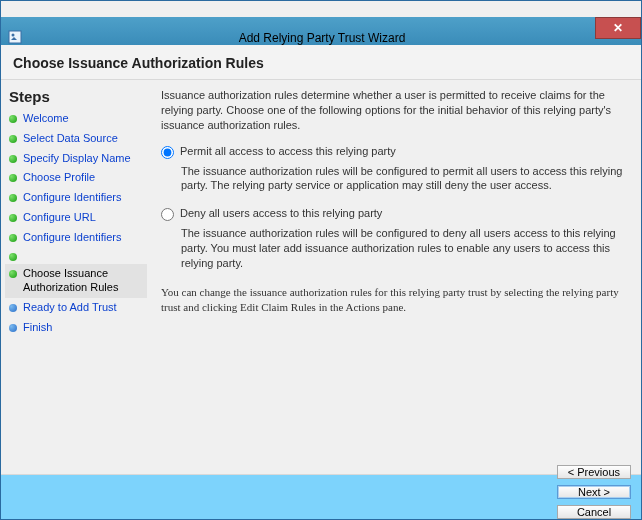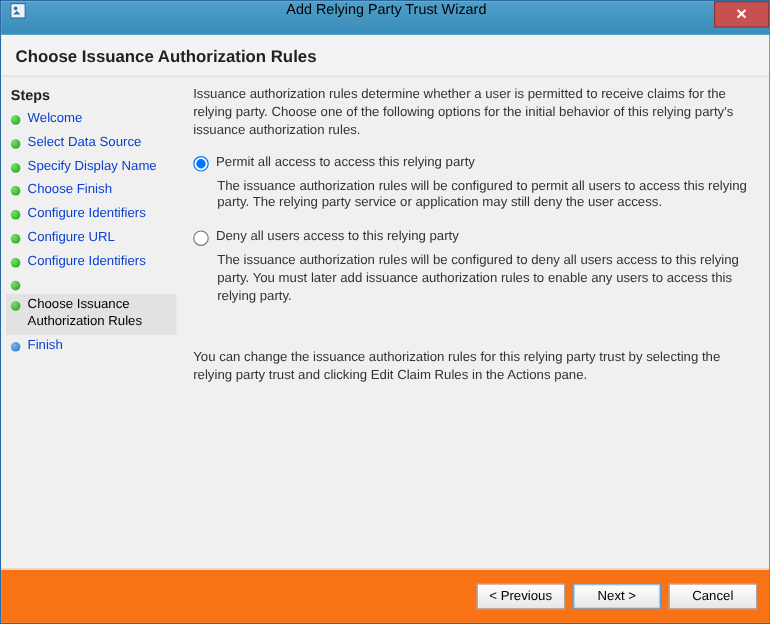--- a/index.html
+++ b/index.html
@@ -15,23 +15,24 @@
     box-sizing: border-box;
     border: 1px solid #2a6aa0;
     display: flex;
     flex-direction: column;
     background: #f0f0f0;
   }
   .titlebar {
     height: 28px;
     background: linear-gradient(#4ea0c9, #3a8cb9);
     display: flex;
-    align-items: flex-start;
+    align-items: flex-end;
     position: relative;
     color: #000;
+    margin-top: 16px;
   }
   .title-icon {
     width: 16px; height:16px;
     margin-left: 6px;
     display:flex; align-items:center; justify-content:center;
   }
   .title-text {
     flex: 1;
     text-align: center;
     font-size: 12px;
@@ -66,21 +67,21 @@
     overflow:hidden;
   }
   .sidebar {
     width: 150px;
     padding: 6px 4px;
     box-sizing:border-box;
     overflow:hidden;
   }
   .steps-label {
     font-weight: bold;
-    font-size: 12px;
+    font-size: 15px;
     padding: 2px 4px 4px 4px;
     color:#222;
   }
   .step {
     display:flex;
     align-items:flex-start;
     padding: 3px 4px;
     gap:6px;
     line-height:1.25;
     cursor:pointer;
@@ -122,32 +123,34 @@
     margin-bottom:3px;
   }
   .option input[type=radio]{
     margin:1px 0 0 0;
   }
   .option-desc {
     margin: 2px 0 14px 20px;
     line-height:1.35;
   }
   .note {
-    margin-top: 22px;
+    margin-top: 0;
     line-height:1.35;
+    font-family:Liberation Serif, serif;
   }
   .button-bar {
     height: 44px;
     border-top:1px solid #d9d9d9;
     display:flex;
-    align-items:center;
+    align-items:flex-end;
     justify-content:flex-end;
     gap:6px;
     padding: 0 10px;
-    background:#f97316;
+    background:#7dd3fc;
+    flex-direction:column;
   }
   .btn {
     min-width:74px;
     height:22px;
     border:1px solid #a8a8a8;
     background:linear-gradient(#fefefe,#e6e6e6);
     font-size:11px;
     cursor:pointer;
     padding: 0 10px;
   }
@@ -187,40 +190,44 @@
       <div class="step">
         <span class="dot done"></span>
         <span class="step-label">Select Data Source</span>
       </div>
       <div class="step">
         <span class="dot done"></span>
         <span class="step-label">Specify Display Name</span>
       </div>
       <div class="step">
         <span class="dot done"></span>
-        <span class="step-label">Choose Finish</span>
+        <span class="step-label">Choose Profile</span>
       </div>
       <div class="step">
         <span class="dot done"></span>
         <span class="step-label">Configure Identifiers</span>
       </div>
       <div class="step">
         <span class="dot done"></span>
         <span class="step-label">Configure URL</span>
       </div>
       <div class="step">
         <span class="dot done"></span>
         <span class="step-label">Configure Identifiers</span>
       </div>
       <div class="step">
         <span class="dot done"></span>
       </div>
       <div class="step active">
         <span class="dot done"></span>
         <span class="step-label">Choose Issuance Authorization Rules</span>
+      </div>
+      <div class="step">
+        <span class="dot pending"></span>
+        <span class="step-label">Ready to Add Trust</span>
       </div>
       <div class="step">
         <span class="dot pending"></span>
         <span class="step-label">Finish</span>
       </div>
     </div>
 
     <div class="content">
       <div class="intro">Issuance authorization rules determine whether a user is permitted to receive claims for the relying party. Choose one of the following options for the initial behavior of this relying party's issuance authorization rules.</div>
 

